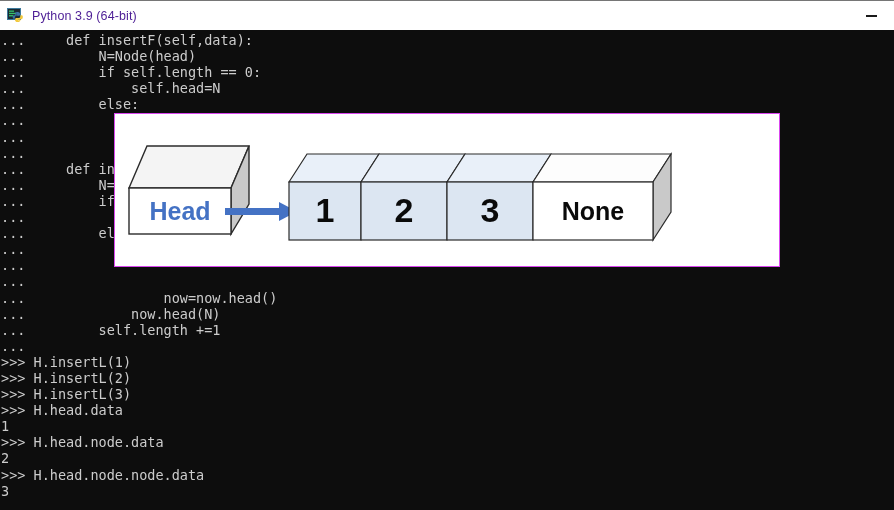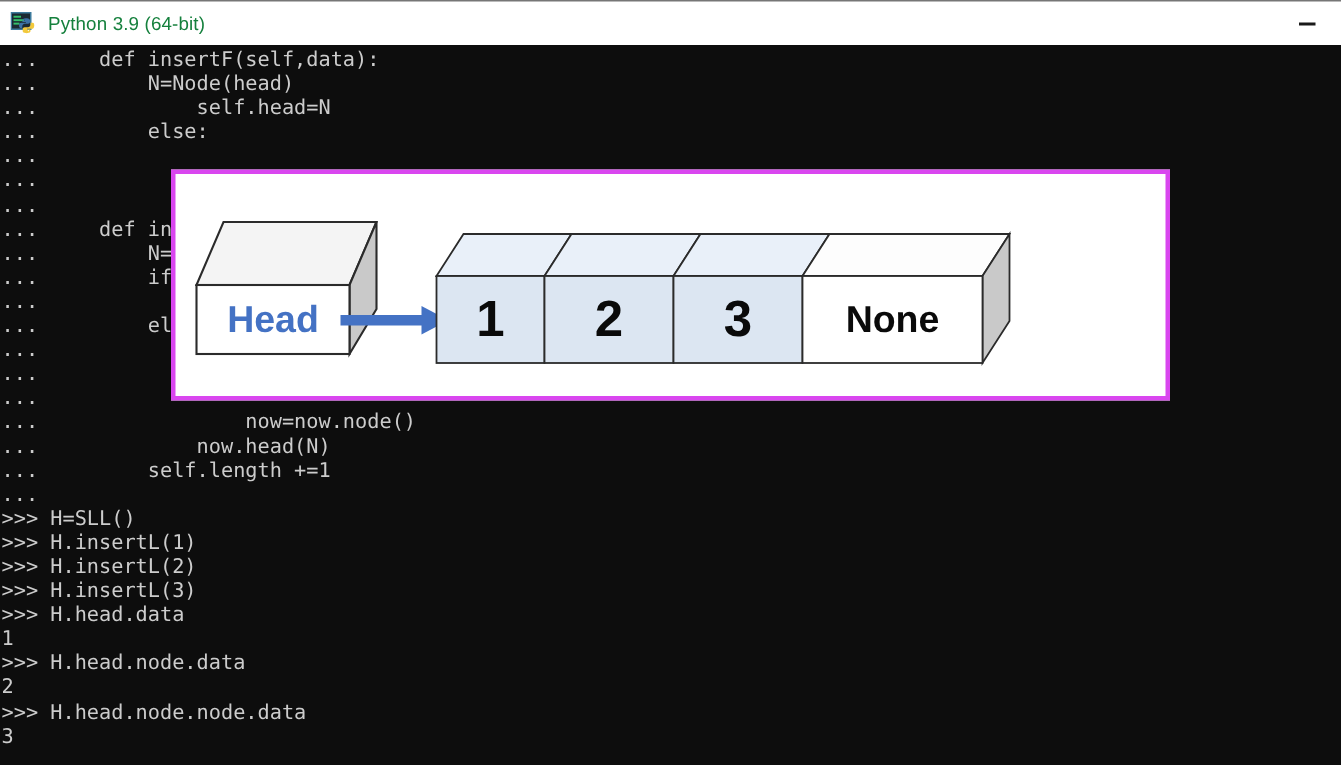--- a/index.html
+++ b/index.html
@@ -39,21 +39,21 @@
     width: 17px;
     height: 17px;
     margin-left: 7px;
     margin-right: 8px;
     flex: 0 0 auto;
     position: relative;
   }
   #title-text {
     font-family: "Liberation Sans", sans-serif;
     font-size: 12.5px;
-    color: #15803d;
+    color: #4c1d95;
     letter-spacing: 0.1px;
     white-space: nowrap;
   }
   #titlebar-buttons {
     position: absolute;
     right: 0; top: 0;
     height: 29px;
     display: flex;
   }
   .tb-btn {
@@ -101,21 +101,21 @@
   }
 
   
   #diagram {
     position: absolute;
     left: 114px;
     top: 113px;
     width: 666px;
     height: 154px;
     background: #ffffff;
-    border: 3px solid #d946ef;
+    border: 1px solid #d946ef;
     box-sizing: border-box;
     overflow: hidden;
   }
   #diagram svg {
     display: block;
   }
   .box-label-head {
     font-family: "Liberation Sans", sans-serif;
     font-size: 25px;
     font-weight: bold;
@@ -158,38 +158,38 @@
       <button class="tb-btn">
         <span class="min-bar"></span>
       </button>
     </div>
   </div>
 
   <div id="console">
     <div id="console-lines">
       <div class="cline">...     def insertF(self,data):</div>
       <div class="cline">...         N=Node(head)</div>
+      <div class="cline">...         if self.length == 0:</div>
       <div class="cline">...             self.head=N</div>
       <div class="cline">...         else:</div>
       <div class="cline">...</div>
       <div class="cline">...</div>
       <div class="cline">...             se</div>
       <div class="cline">...     def in</div>
       <div class="cline">...         N=</div>
       <div class="cline">...         if</div>
       <div class="cline">...</div>
       <div class="cline">...         el</div>
       <div class="cline">...</div>
       <div class="cline">...</div>
       <div class="cline">...</div>
-      <div class="cline">...                 now=now.node()</div>
+      <div class="cline">...                 now=now.head()</div>
       <div class="cline">...             now.head(N)</div>
       <div class="cline">...         self.length +=1</div>
       <div class="cline">...</div>
-      <div class="cline">&gt;&gt;&gt; H=SLL()</div>
       <div class="cline">&gt;&gt;&gt; H.insertL(1)</div>
       <div class="cline">&gt;&gt;&gt; H.insertL(2)</div>
       <div class="cline">&gt;&gt;&gt; H.insertL(3)</div>
       <div class="cline">&gt;&gt;&gt; H.head.data</div>
       <div class="cline">1</div>
       <div class="cline">&gt;&gt;&gt; H.head.node.data</div>
       <div class="cline">2</div>
       <div class="cline">&gt;&gt;&gt; H.head.node.node.data</div>
       <div class="cline">3</div>
 

